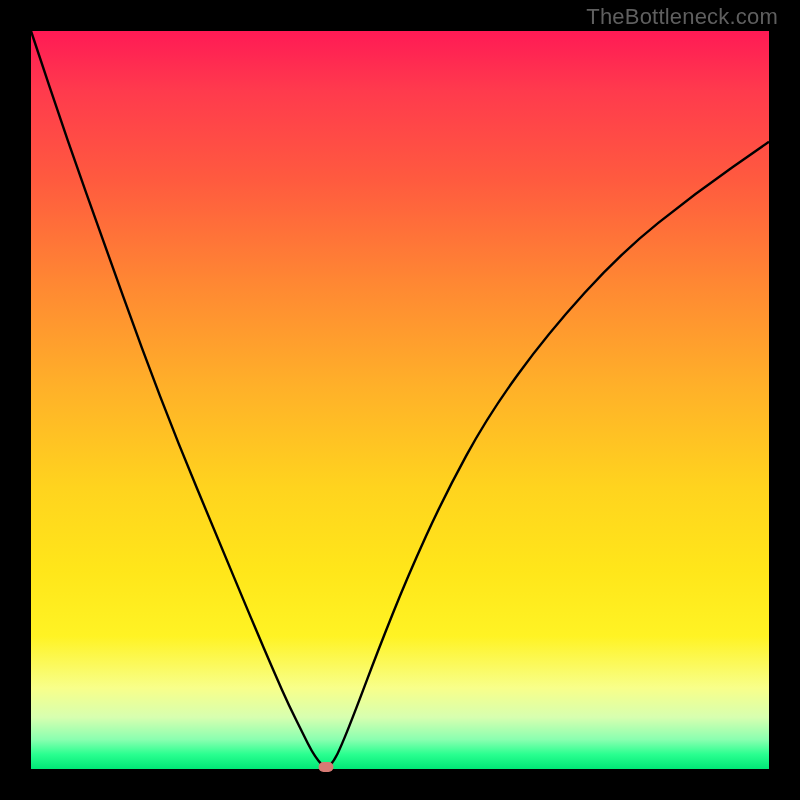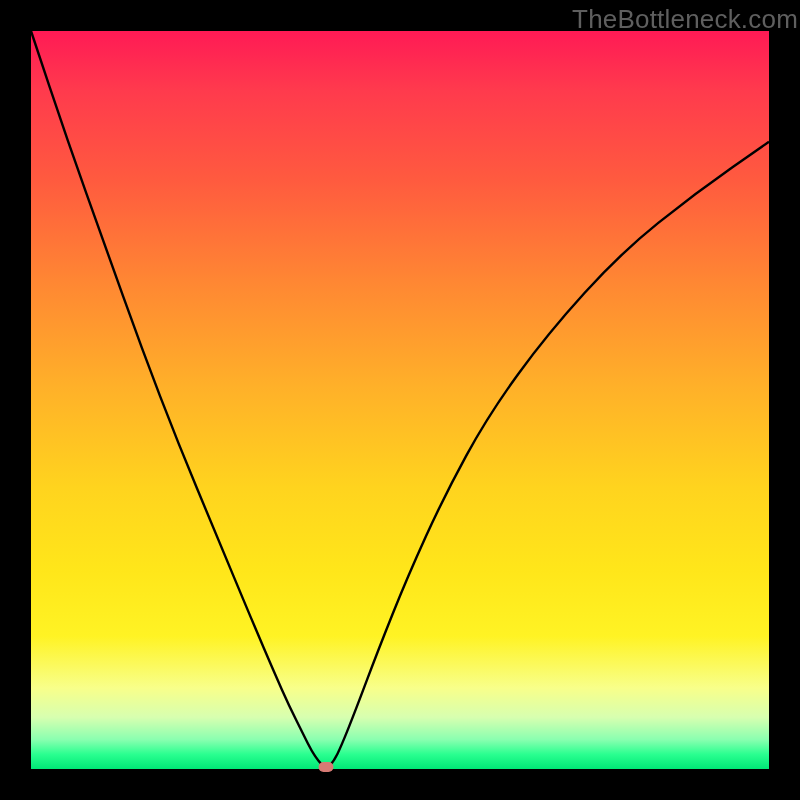--- a/index.html
+++ b/index.html
@@ -36,23 +36,23 @@
       #f8ff8a 89%,
       #d7ffb0 93%,
       #8affb0 96%,
       #2aff90 98%,
       #00e876 100%
     );
   }
   .watermark {
     position: absolute;
     top: 4px;
-    right: 2px;
+    right: 22px;
     color: #5f5f5f;
-    font-size: 26px;
+    font-size: 22px;
     font-weight: 500;
     letter-spacing: 0.2px;
     user-select: none;
   }
   svg.curve {
     position: absolute;
     left: 0;
     top: 0;
     width: 800px;
     height: 800px;

